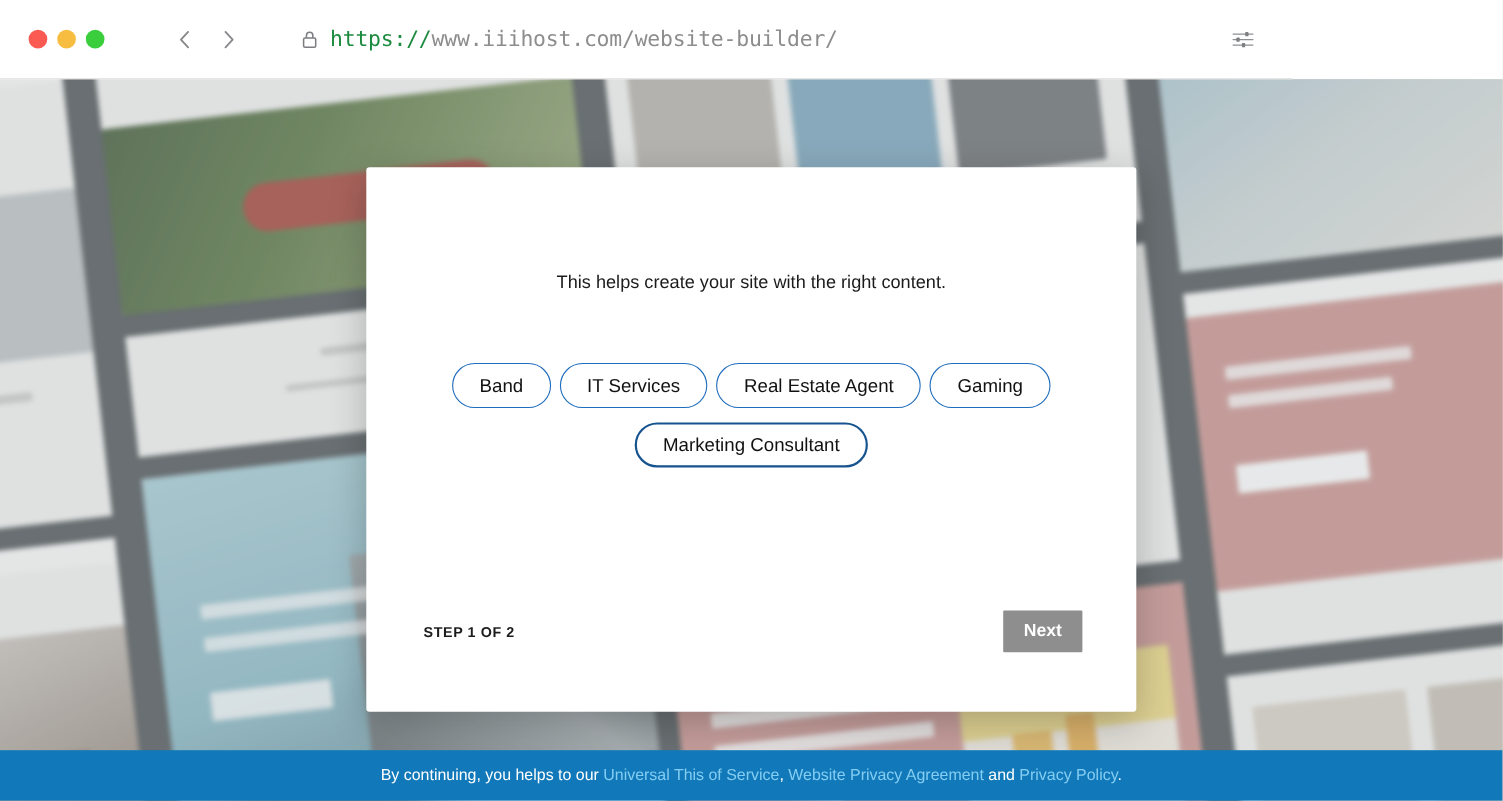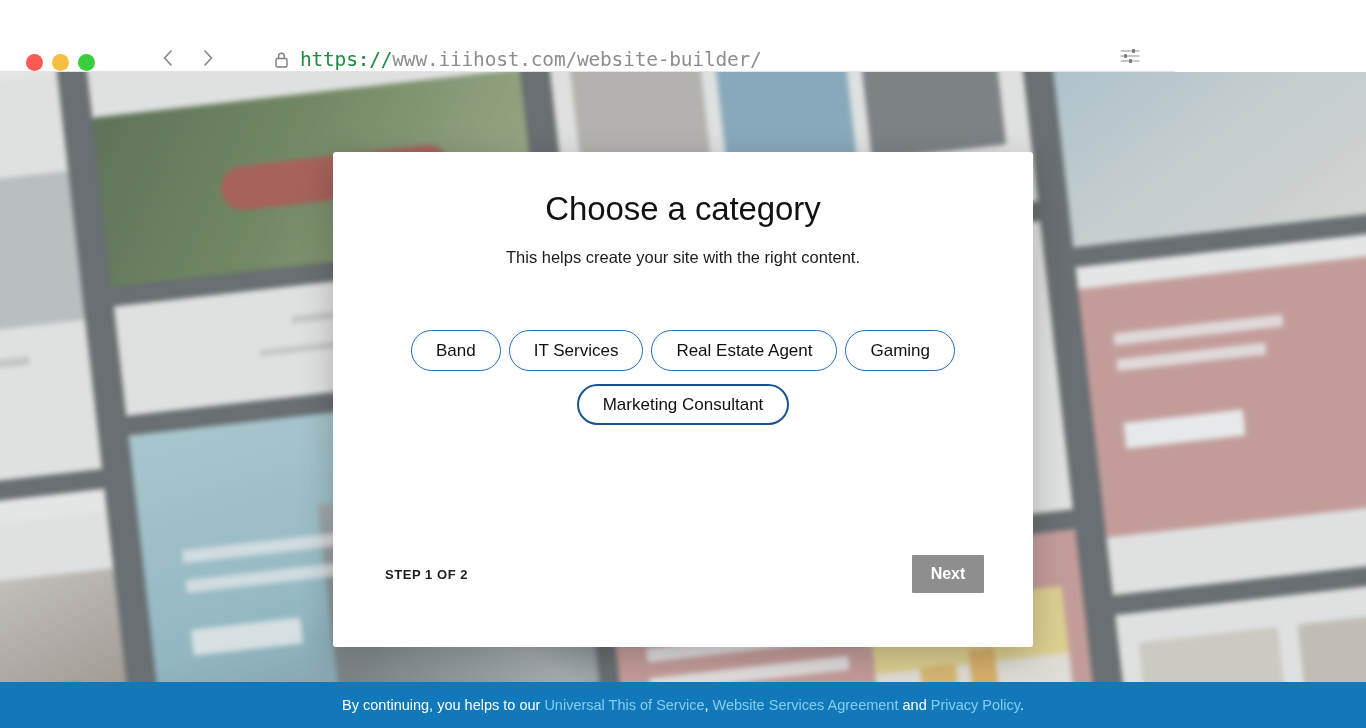--- a/index.html
+++ b/index.html
@@ -13,21 +13,21 @@
   }
 
   
   .browser-chrome {
     position: absolute;
     top: 0; left: 0;
     width: 1175px;
     height: 72px;
     background: #ffffff;
     display: flex;
-    align-items: flex-end;
+    align-items: center;
     border-bottom: 1px solid #e3e3e3;
     z-index: 50;
   }
 
   .traffic-lights {
     display: flex;
     align-items: center;
     gap: 9px;
     margin-left: 26px;
   }
@@ -427,33 +427,32 @@
     <div class="tile" style="left:1250px; top:710px; width:340px; height:240px;">
       <div class="ph" style="left:20px;  top:30px; width:140px; height:170px; background:#d8cfc2;"></div>
       <div class="ph" style="left:180px; top:30px; width:140px; height:170px; background:#c6bdb0;"></div>
     </div>
   </div>
 
   <div class="bg-scrim"></div>
 
   <div class="modal">
 
-    <div class="modal-title">Choose a category</div>
     <div class="modal-sub">This helps create your site with the right content.</div>
 
     <div class="chips">
       <div class="chip">Band</div>
       <div class="chip">IT Services</div>
       <div class="chip">Real Estate Agent</div>
       <div class="chip">Gaming</div>
       <div class="chip chip-emph">Marketing Consultant</div>
     </div>
 
 
     <div class="step-label">STEP 1 OF 2</div>
     <button class="next-btn">Next</button>
   </div>
 
   <div class="consent-banner">
-    <div class="consent-text"><span>By continuing, you helps to our </span><a class="consent-link">Universal This of Service</a><span>, </span><a class="consent-link">Website Services Agreement</a><span> and </span><a class="consent-link">Privacy Policy</a><span>.</span></div>
+    <div class="consent-text"><span>By continuing, you helps to our </span><a class="consent-link">Universal This of Service</a><span>, </span><a class="consent-link">Website Privacy Agreement</a><span> and </span><a class="consent-link">Privacy Policy</a><span>.</span></div>
   </div>
 
 </div>
 
 </body></html>

